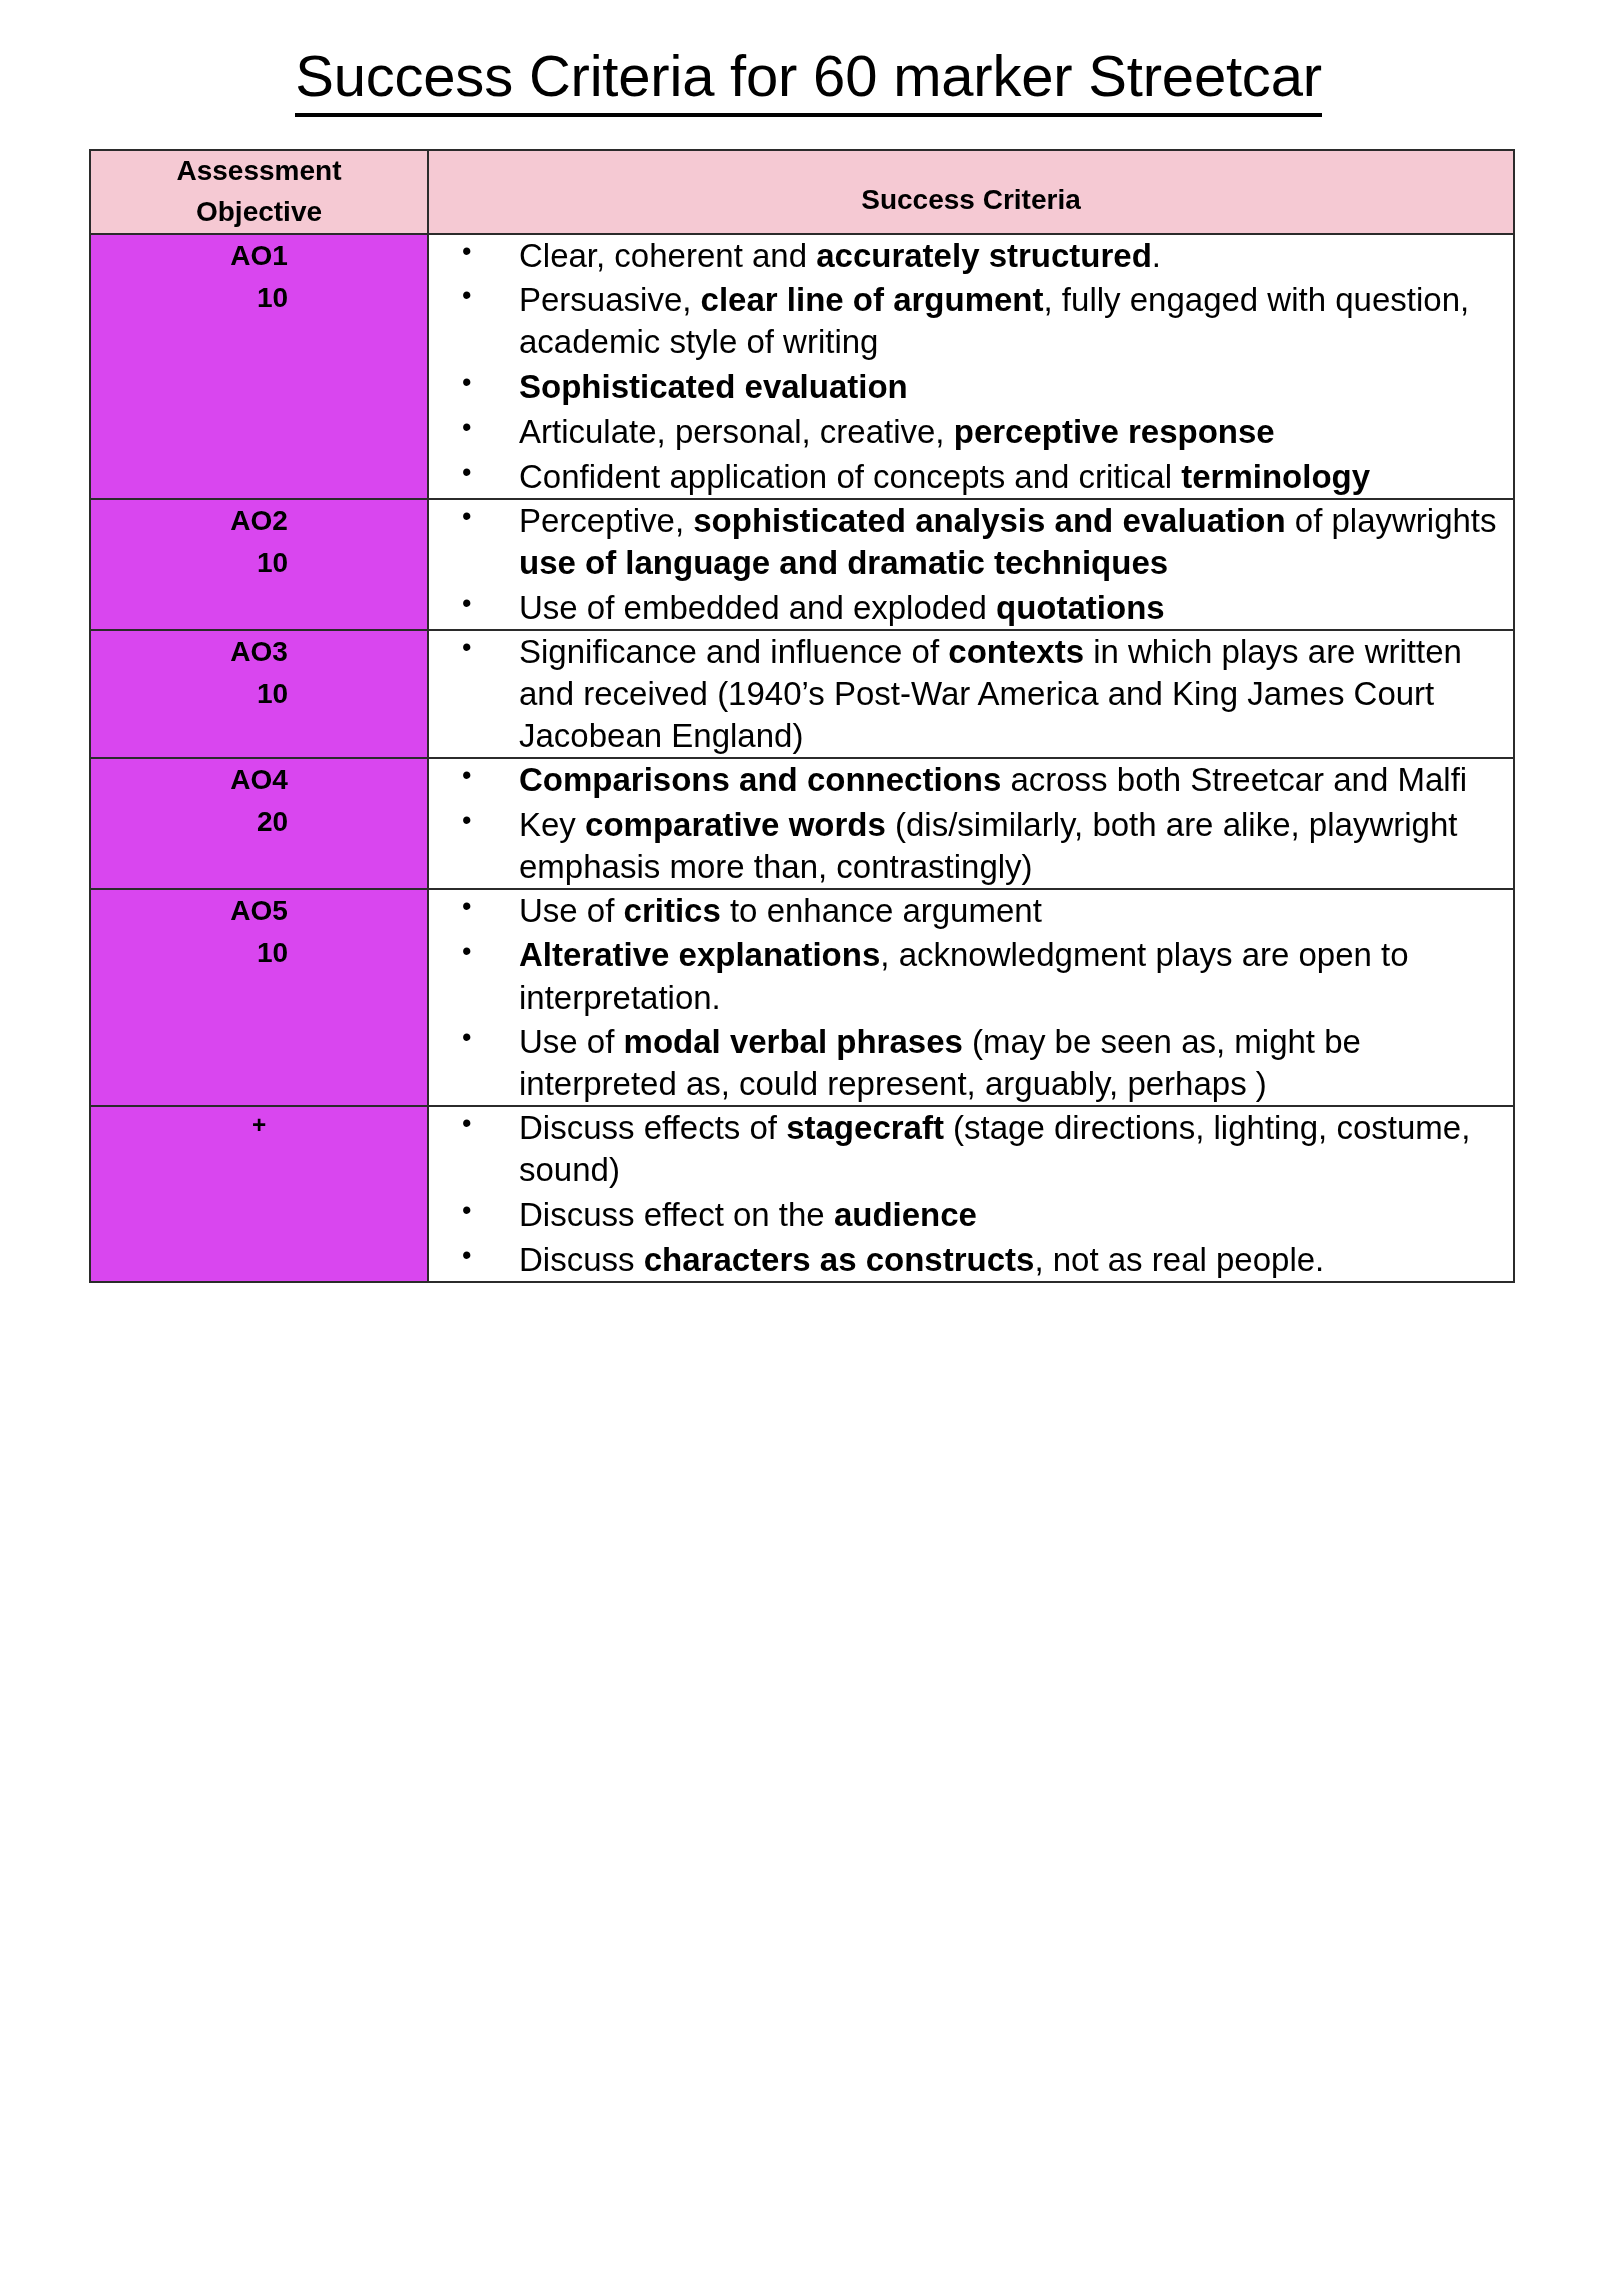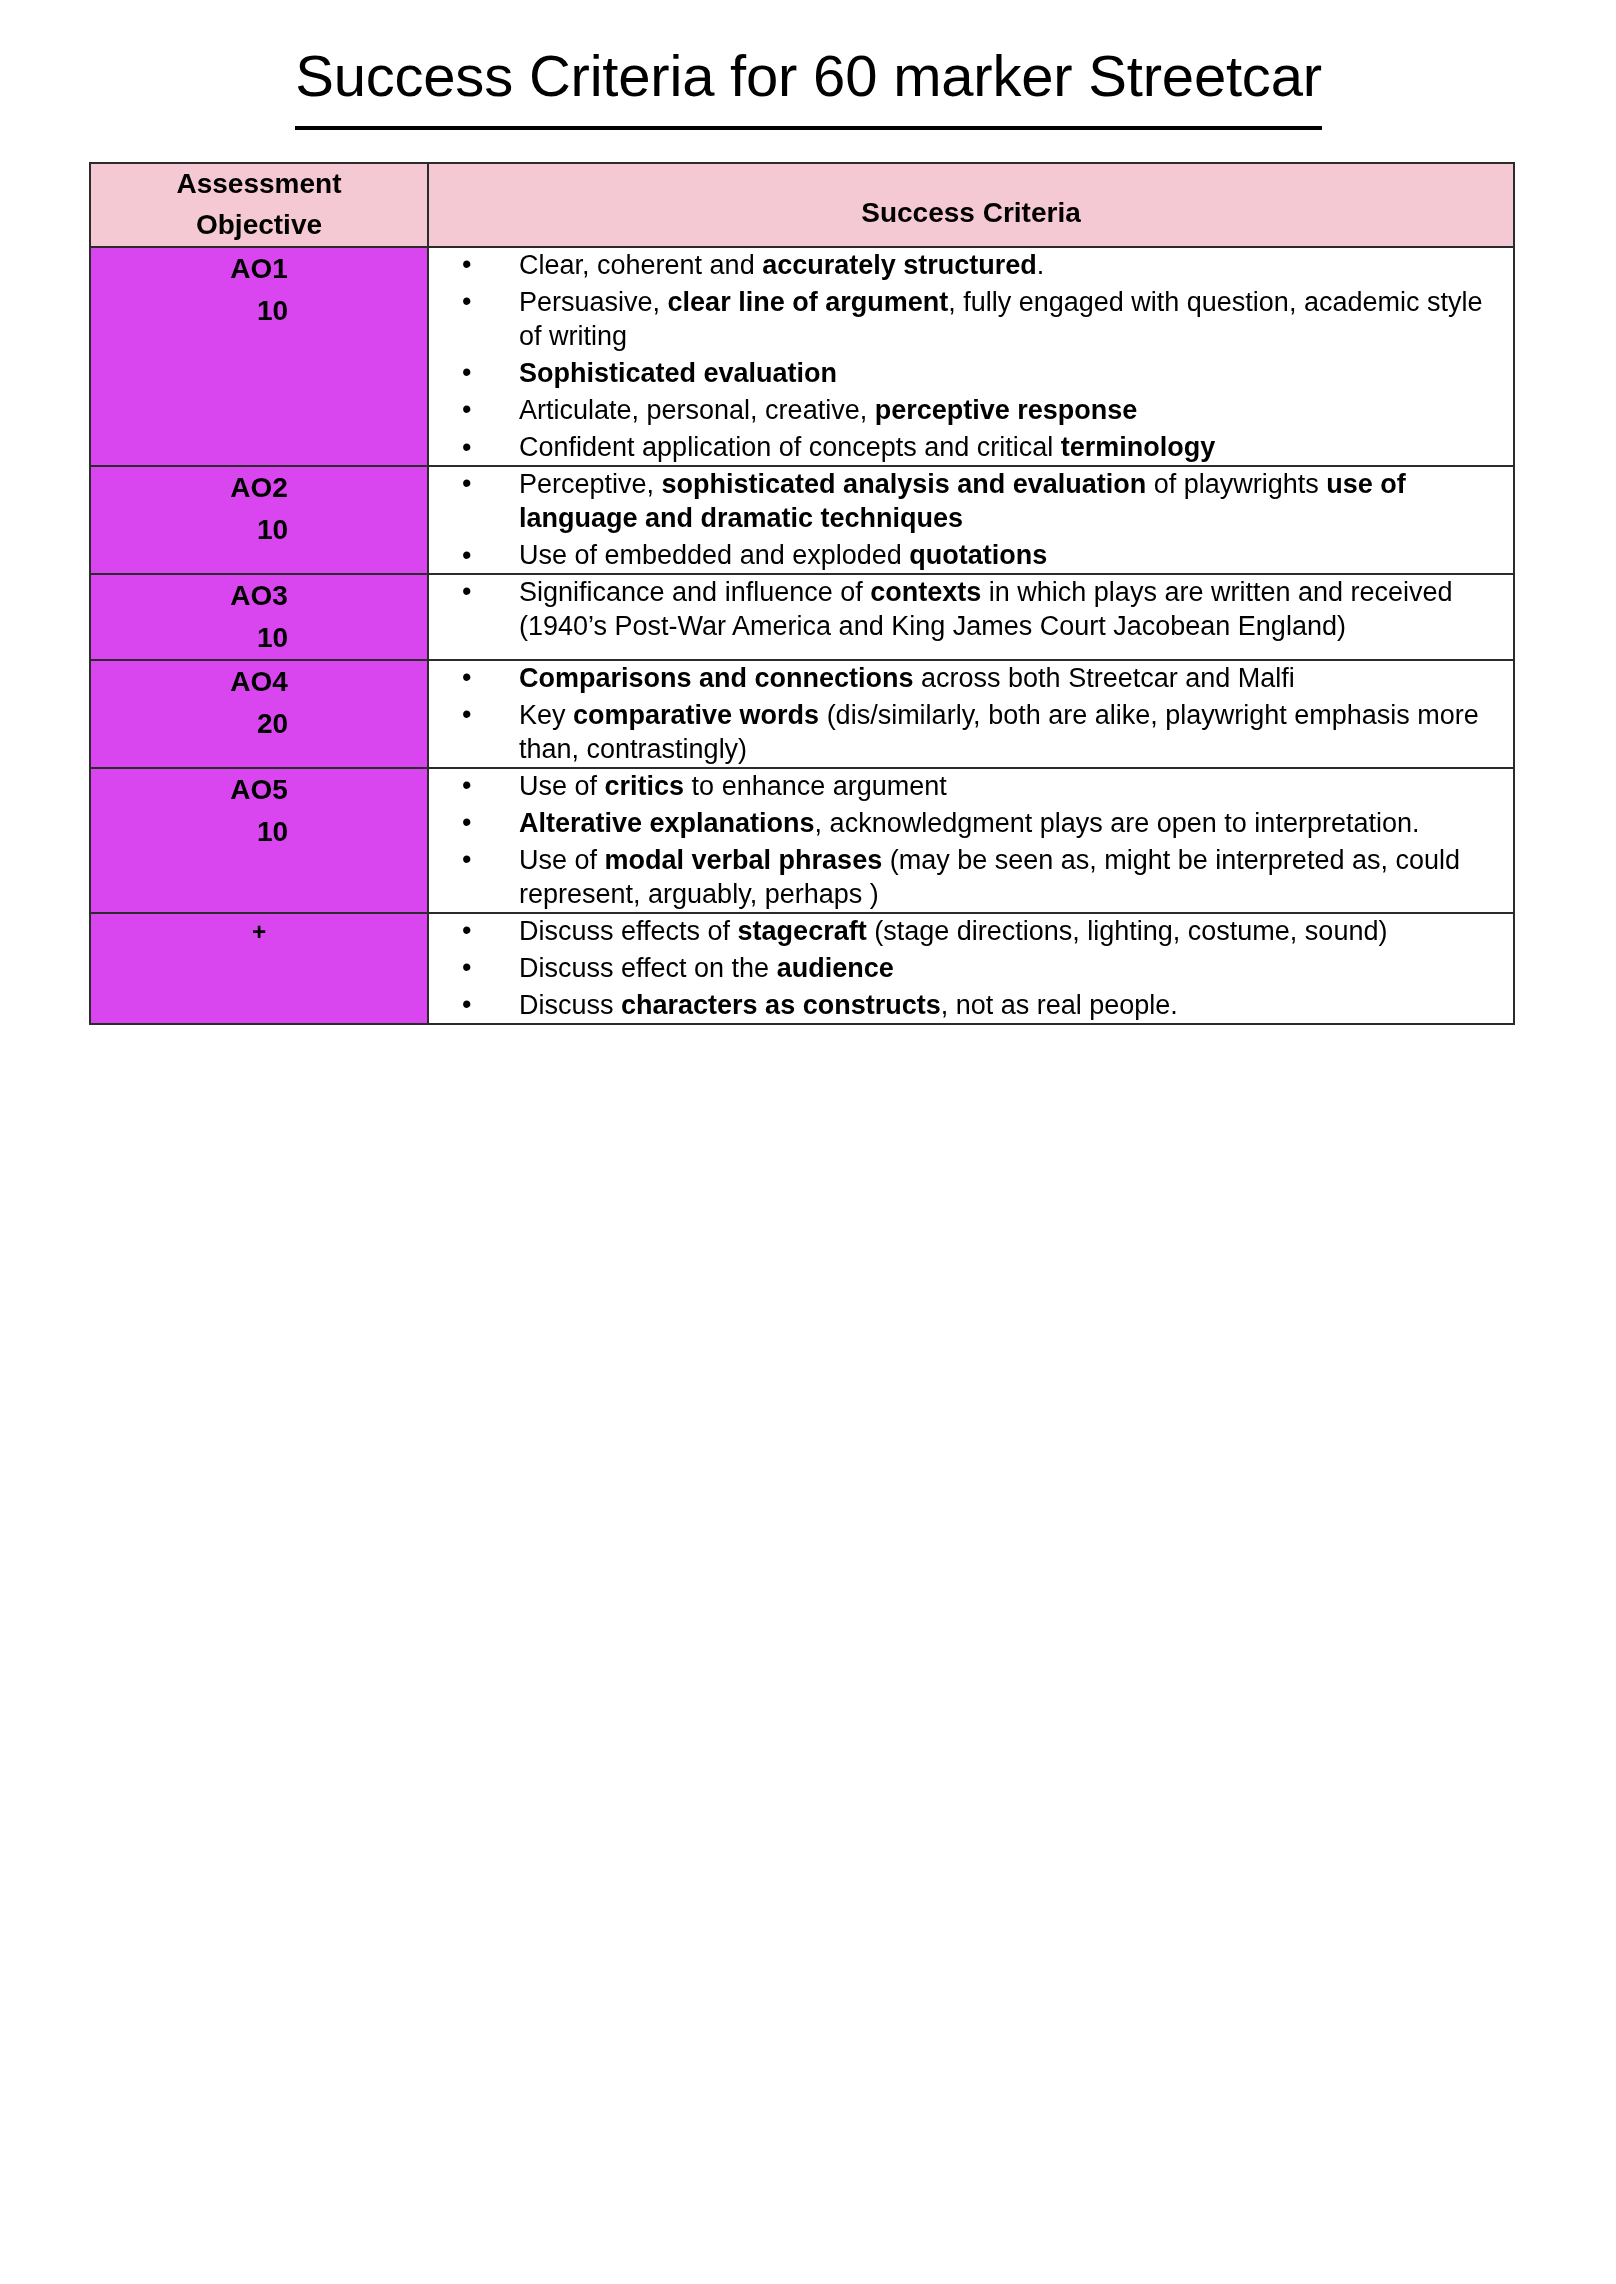--- a/index.html
+++ b/index.html
@@ -30,21 +30,21 @@
     padding: 42px 100px 0 100px;
     text-align: center;
     font-size: 58px;
     font-weight: 400;
     line-height: 1.18;
     letter-spacing: -0.2px;
   }
   .doc-title .tline {
     display: inline-block;
     border-bottom: 4.5px solid #000;
-    padding-bottom: 16px;
+    padding-bottom: 3px;
   }
 
   
   .criteria-table-wrap {
     padding: 32px 103px 0 89px;
   }
   table.criteria {
     width: 1425px;
     border-collapse: collapse;
     table-layout: fixed;
@@ -96,21 +96,21 @@
     background: #ffffff;
     padding: 12.7px 14.5px 16.3px 0;
   }
   ul.bullets {
     list-style: none;
     margin: 0;
     padding: 0;
   }
   ul.bullets > li {
     position: relative;
-    font-size: 27px;
+    font-size: 33px;
     line-height: 1.275;
     padding: 0 5.4px 0 90px;
     margin: 0 0 2.7px 0;
     text-align: left;
   }
   ul.bullets > li:last-child { margin-bottom: 0; }
   ul.bullets > li::before {
     content: "\2022";
     position: absolute;
     left: 33px;

